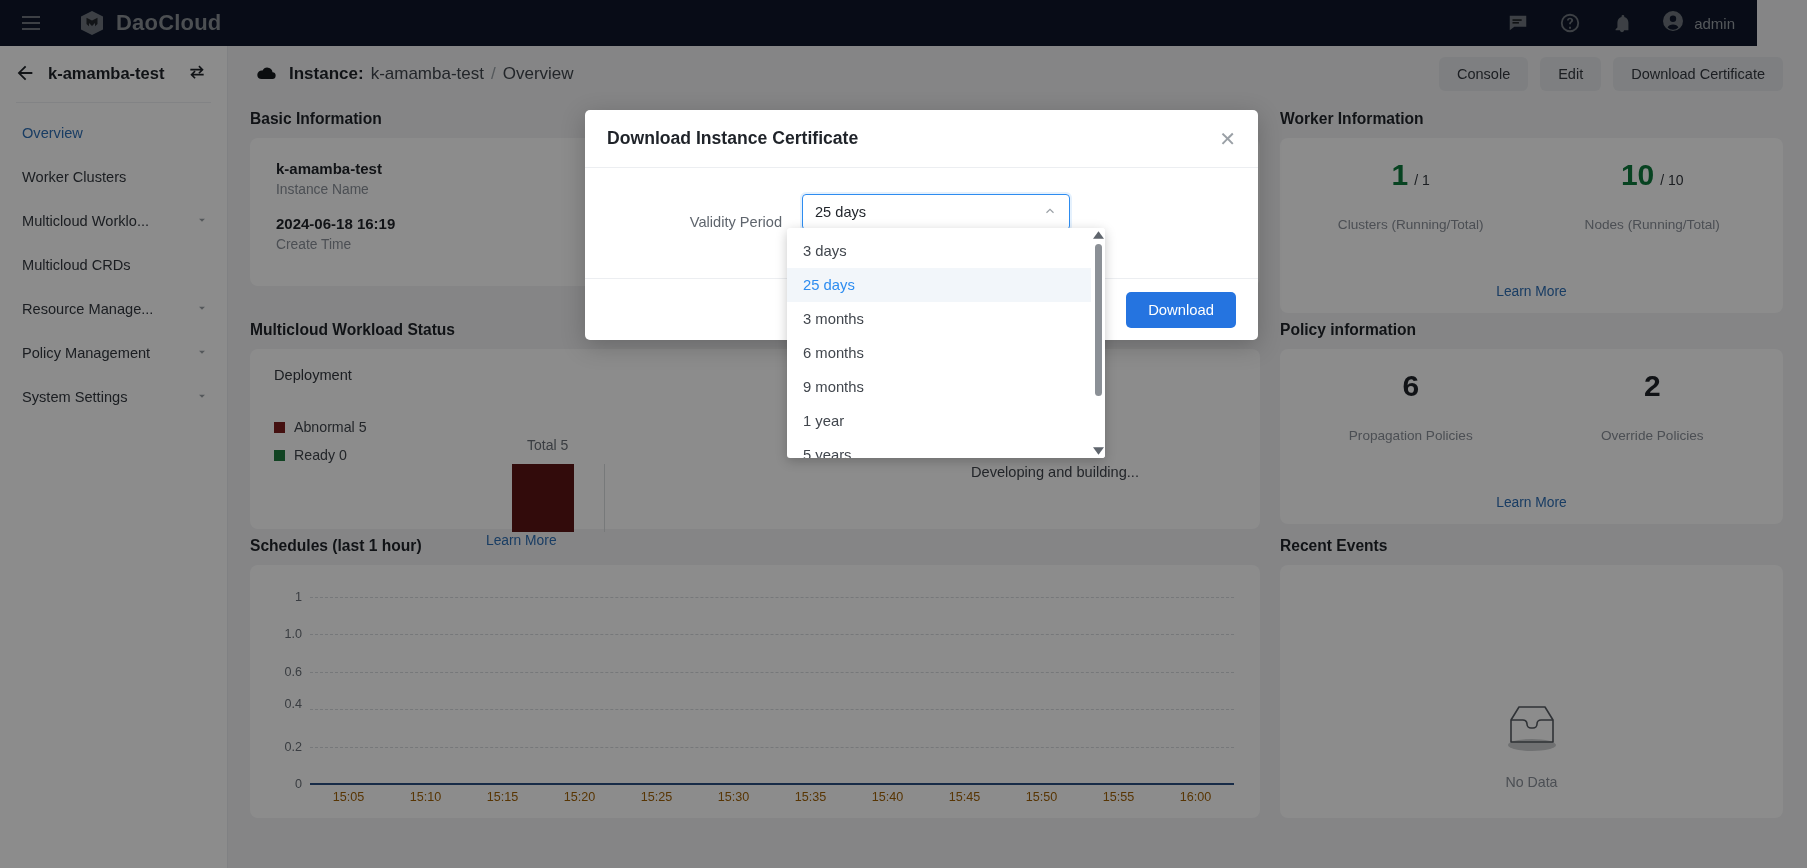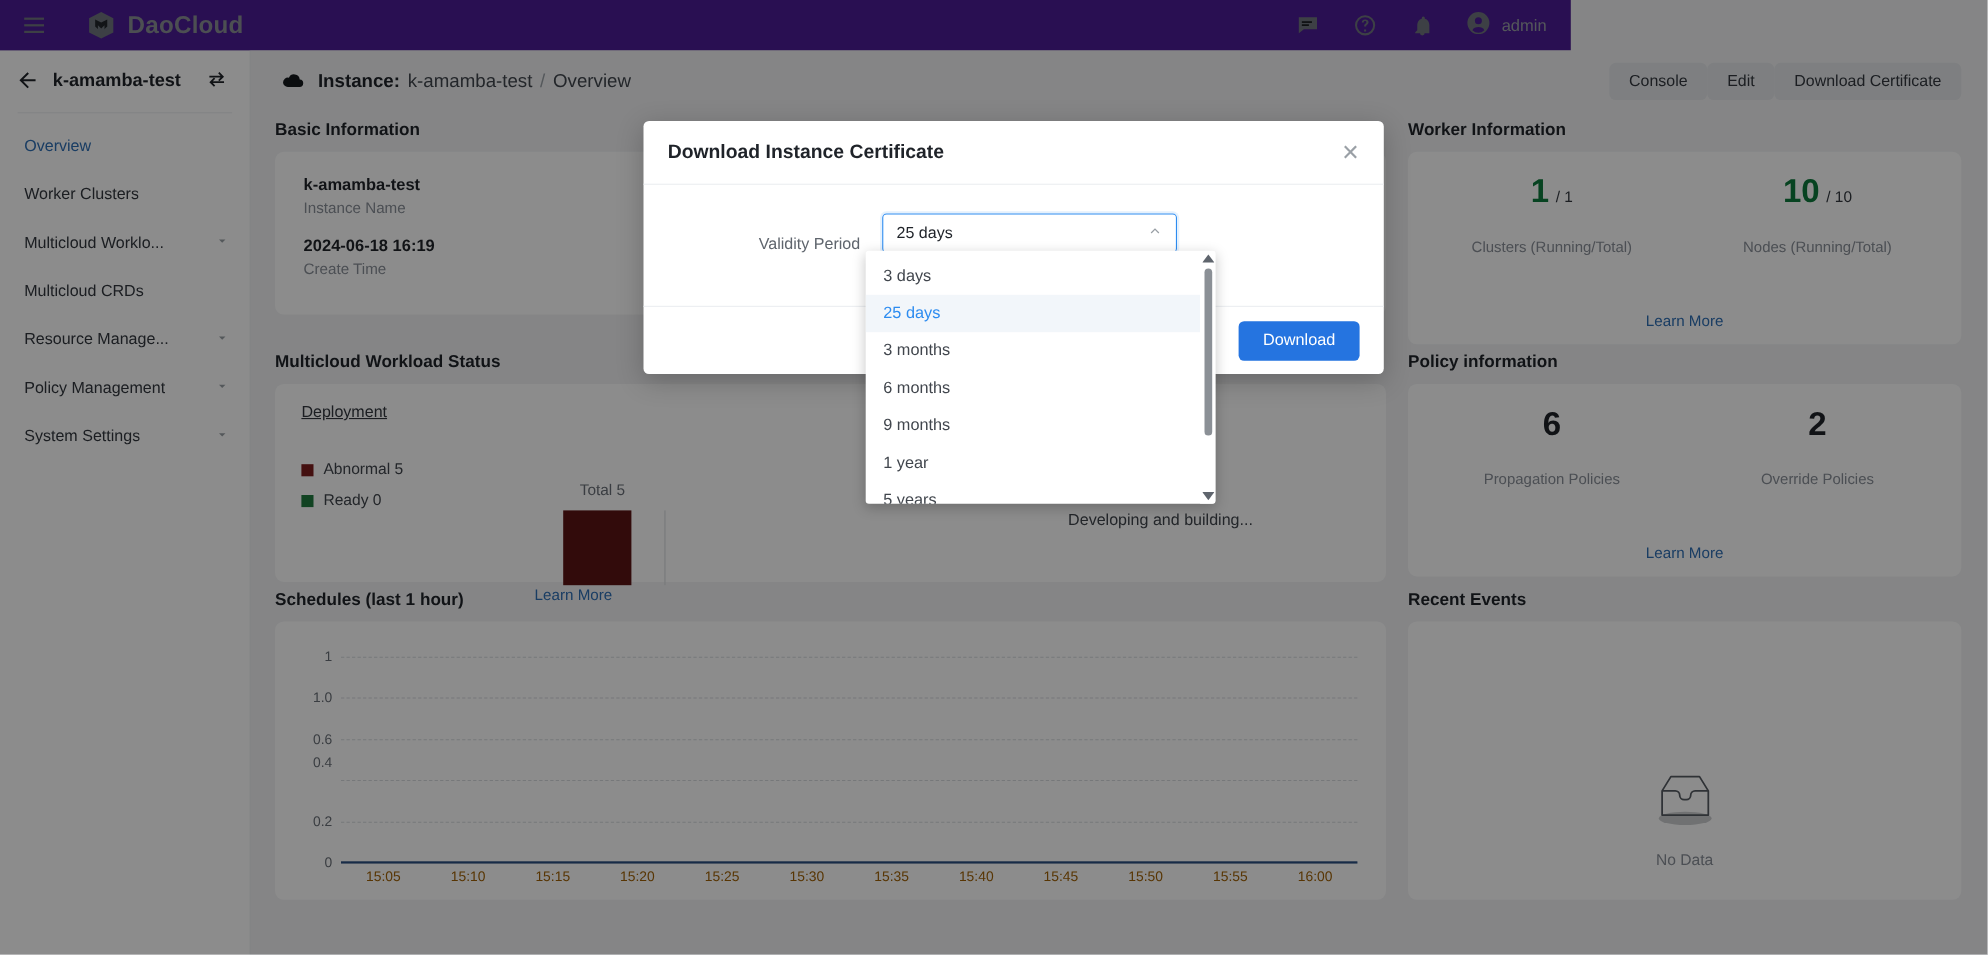--- a/index.html
+++ b/index.html
@@ -6,22 +6,22 @@
   html, body {
     width: 1807px; height: 868px;
     font-family: "Liberation Sans", sans-serif;
     background: #f2f3f5;
     overflow: hidden;
   }
   #app { position: relative; width: 1807px; height: 868px; }
 
   
   .topbar {
-    position: absolute; top: 0; left: 0; width: 1428px; height: 46px;
-    background: #4c1d95;
+    position: absolute; top: 0; left: 0; width: 1757px; height: 46px;
+    background: #0f172a;
     display: flex; align-items: center;
   }
   .hamburger { margin-left: 14px; width: 34px; height: 34px;
     display: flex; flex-direction: column; justify-content: center;
     align-items: center; gap: 4px; cursor: pointer; }
   .hamburger i { display: block; width: 18px; height: 2px; background: #6f767e; }
   .brand { display: flex; align-items: center; gap: 10px; margin-left: 30px; cursor: pointer; }
   .brand-logo { width: 28px; height: 28px; }
   .brand-name { color: #8b9096; font-size: 22px; font-weight: bold; letter-spacing: .2px; }
   .topbar-right { margin-left: auto; display: flex; align-items: center; gap: 26px; margin-right: 22px; }
@@ -57,21 +57,21 @@
     background: #f2f3f5; }
   .page-head { height: 56px; display: flex; align-items: center; padding: 0 24px 0 22px;
     background: #f2f3f5; }
   .crumb-icon { width: 30px; height: 30px; display: flex; align-items: center;
     justify-content: center; }
   .crumb { display: flex; align-items: baseline; gap: 7px; margin-left: 9px; font-size: 17px; }
   .crumb-k { font-weight: bold; color: #1f2329; }
   .crumb-v { color: #41464d; }
   .crumb-sep { color: #9aa0a6; }
   .crumb-cur { color: #41464d; }
-  .head-actions { margin-left: auto; display: flex; align-items: center; }
+  .head-actions { margin-left: auto; display: flex; align-items: center; gap: 12px; }
   .btn-ghost {
     height: 34px; padding: 0 18px; border-radius: 6px; border: none;
     background: #e6e8eb; color: #33383f; font-size: 14.5px; cursor: pointer;
     font-family: "Liberation Sans", sans-serif;
   }
 
   
   .content { padding: 0 24px 0 22px; }
   .row { display: flex; gap: 20px; }
   .col-left { width: 1010px; }
@@ -95,21 +95,21 @@
   .stat-num.green { color: #0e7a3c; }
   .stat-num.dark { color: #1f2329; }
   .stat-sub { font-size: 14px; color: #33383f; font-weight: normal; margin-left: 6px; }
   .stat-label { font-size: 13.6px; color: #8a9099; margin-top: 26px; }
   .learn { text-align: center; color: #2f6fb5; font-size: 13.8px;
     padding-bottom: 14px; cursor: pointer; }
 
   
   .work-card { height: 180px; padding: 18px 24px; display: flex; }
   .work-left { width: 600px; }
-  .work-head { font-size: 14.6px; color: #33383f; text-decoration: underline; }
+  .work-head { font-size: 14.6px; color: #33383f; }
   .total-lbl { font-size: 14px; color: #6a7078; position: absolute; }
   .legend { margin-top: 36px; }
   .legend-item { display: flex; align-items: center; gap: 9px; margin-bottom: 12px; }
   .sw { width: 11px; height: 11px; }
   .sw.red { background: #7d1e1e; }
   .sw.green { background: #1f7a3e; }
   .legend-txt { font-size: 14.2px; color: #41464d; }
   .blockchart { position: relative; }
   .blockbar { position: absolute; background: #5c1414; }
   .blockaxis { position: absolute; width: 1px; background: #d9dcdf; }
@@ -414,21 +414,21 @@
       </div>
 
       <div class="row">
         <div class="col-left">
           <div class="sec-title">Schedules (last 1 hour)</div>
           <div class="card chart-card">
             <div class="chart-area" id="schedules-chart">
                 <div class="ytick" style="top: 201px; right: 942px;">0</div>
                 <div class="ytick" style="top: 163.6px; right: 942px;">0.2</div>
                 <div class="gridline" style="left: 44px; top: 163.6px; width: 924px;"></div>
-                <div class="ytick" style="top: 110px; right: 942px;">0.4</div>
+                <div class="ytick" style="top: 121px; right: 942px;">0.4</div>
                 <div class="gridline" style="left: 44px; top: 126.2px; width: 924px;"></div>
                 <div class="ytick" style="top: 88.8px; right: 942px;">0.6</div>
                 <div class="gridline" style="left: 44px; top: 88.8px; width: 924px;"></div>
                 <div class="ytick" style="top: 51.4px; right: 942px;">1.0</div>
                 <div class="gridline" style="left: 44px; top: 51.4px; width: 924px;"></div>
                 <div class="ytick" style="top: 14px; right: 942px;">1</div>
                 <div class="gridline" style="left: 44px; top: 14px; width: 924px;"></div>
                 <div class="axisline" style="left: 44px; top: 201px; width: 924px;"></div>
                 <div class="zeroline" style="left: 44px; top: 200px; width: 924px; background: rgb(43, 79, 129);"></div>
                 <div class="xtick" style="left: 82.5px; top: 207px;">15:05</div>

